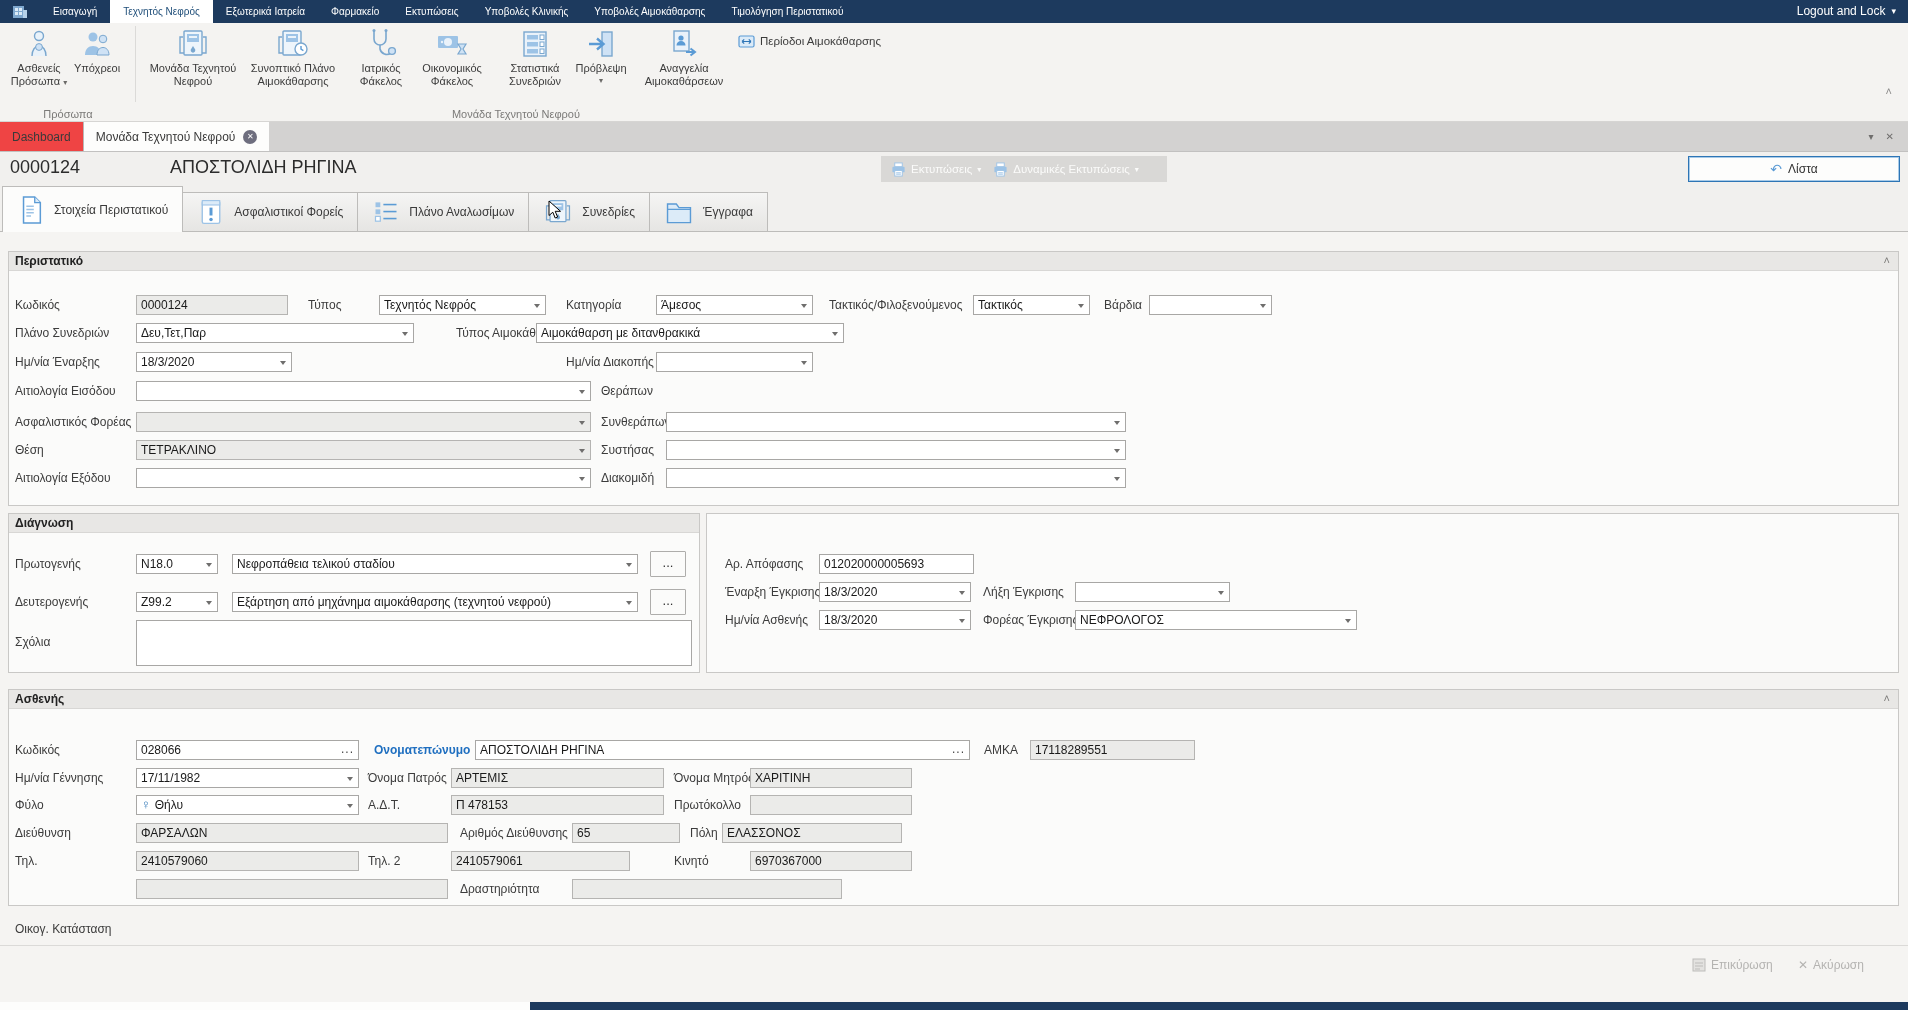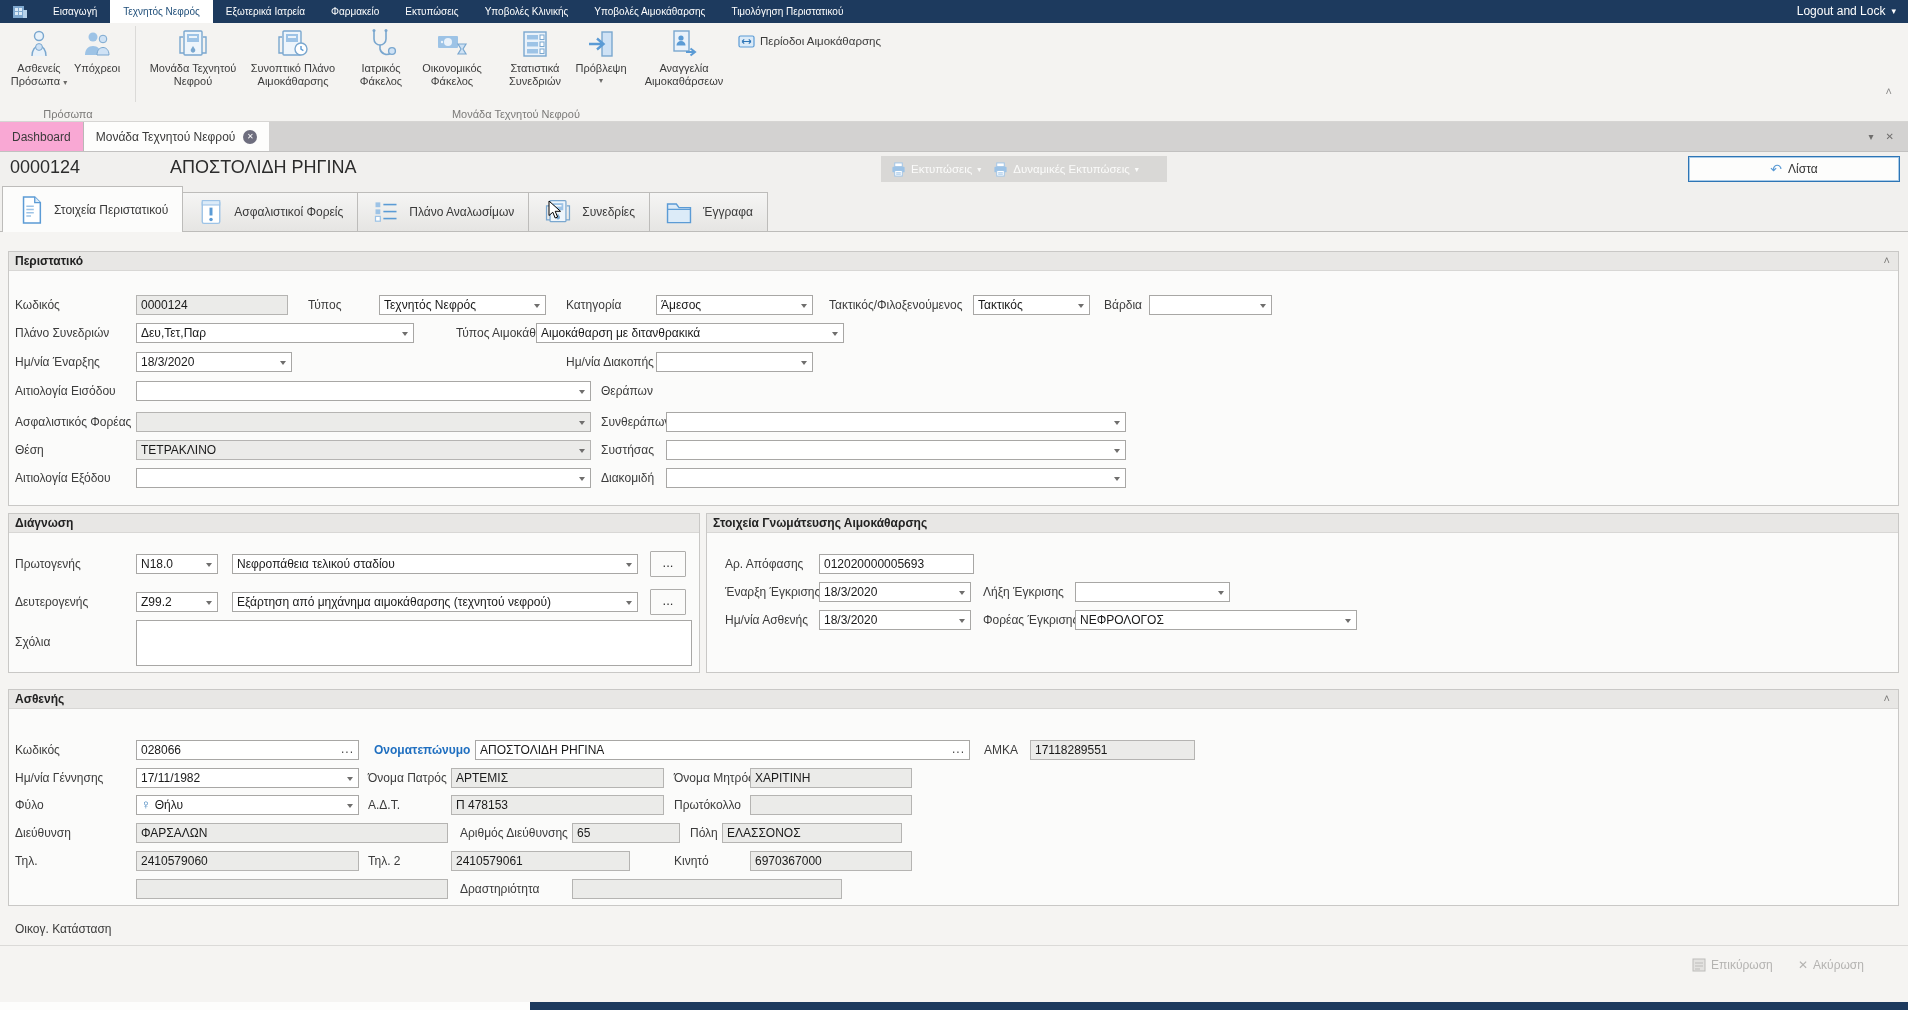--- a/index.html
+++ b/index.html
@@ -22,21 +22,21 @@
   .rbtn { display:flex; flex-direction:column; align-items:center; padding-top:3px; font-size:11px; color:#3c3c3c; text-align:center; line-height:12.5px; }
   .rbtn .ricon { height:36px; display:flex; align-items:center; justify-content:center; }
   .rbtn-small { display:flex; align-items:center; gap:5px; height:24px; margin-top:6px; padding:0 8px; font-size:11.5px; color:#3c3c3c; }
   .rsep { width:1px; background:#dbdad8; margin:3px 3px 3px 3px; }
   .glyph-dd { font-size:8px; color:#6b6a68; }
   .ribbon-collapse { position:absolute; right:16px; top:62px; color:#8a8988; font-size:11px; }
 
   
   .doctabs { position:absolute; top:122px; left:0; width:1908px; height:30px; background:#d3d2d1; display:flex; align-items:stretch; border-bottom:1px solid #c2c1c0; }
   .doctab { padding:0 12px; display:flex; align-items:center; gap:8px; font-size:12px; color:#3a3a3a; }
-  .doctab.inactive { background:#f9a8d4; border-right:1px solid #b9b8b7; }
+  .doctab.inactive { background:#ef4444; border-right:1px solid #b9b8b7; }
   .doctab.active { background:#fdfdfc; }
   .tab-close { width:14px; height:14px; border-radius:50%; background:#6e6e7e; color:#fff; font-size:8px; line-height:14px; text-align:center; }
   .doctabs-ctrl { margin-left:auto; display:flex; align-items:center; gap:12px; padding-right:14px; color:#6f6e6d; }
   .doctabs-ctrl .glyph { font-size:10px; }
 
   
   .patientbar { position:absolute; top:152px; left:0; width:1908px; height:34px; background:#f1f0ee; }
   .pcode { position:absolute; left:10px; top:5px; font-size:18px; color:#2c2c2c; }
   .pname { position:absolute; left:170px; top:5px; font-size:18px; color:#2c2c2c; }
   .printstrip { position:absolute; left:881px; top:4px; width:286px; height:26px; background:#d9d8d6; display:flex; align-items:center; gap:4px; padding:0 6px; }
@@ -406,21 +406,20 @@
     <div class="lbl" style="left:6px; top:78px;">Δευτερογενής</div>
     <div class="fld dd" style="left:127px; top:78px; width:82px;"><span>Z99.2</span><span class="arr"></span></div>
     <div class="fld dd" style="left:223px; top:78px; width:406px;"><span>Εξάρτηση από μηχάνημα αιμοκάθαρσης (τεχνητού νεφρού)</span><span class="arr"></span></div>
     <div class="btn-more" style="left:641px; top:75px; width:36px;">...</div>
 
     <div class="lbl" style="left:6px; top:106px;margin-top:12px;">Σχόλια</div>
     <div class="txt" style="left:127px; top:106px; width:556px; height:46px;"><span></span></div>
   </div>
 
   <div class="gbox" style="left:706px; top:281px; width:1193px; height:160px;">
-    <div class="gbox-header"><span>Στοιχεία Γνωμάτευσης Αιμοκάθαρσης</span></div>
 
     <div class="lbl" style="left:18px; top:40px;">Αρ. Απόφασης</div>
     <div class="fld" style="left:112px; top:40px; width:155px;"><span>012020000005693</span></div>
 
     <div class="lbl" style="left:18px; top:68px;">Έναρξη Έγκρισης</div>
     <div class="fld dd" style="left:112px; top:68px; width:152px;"><span>18/3/2020</span><span class="arr"></span></div>
     <div class="lbl" style="left:276px; top:68px;">Λήξη Έγκρισης</div>
     <div class="fld dd" style="left:368px; top:68px; width:155px;"><span></span><span class="arr"></span></div>
 
     <div class="lbl" style="left:18px; top:96px;">Ημ/νία Ασθενής</div>

